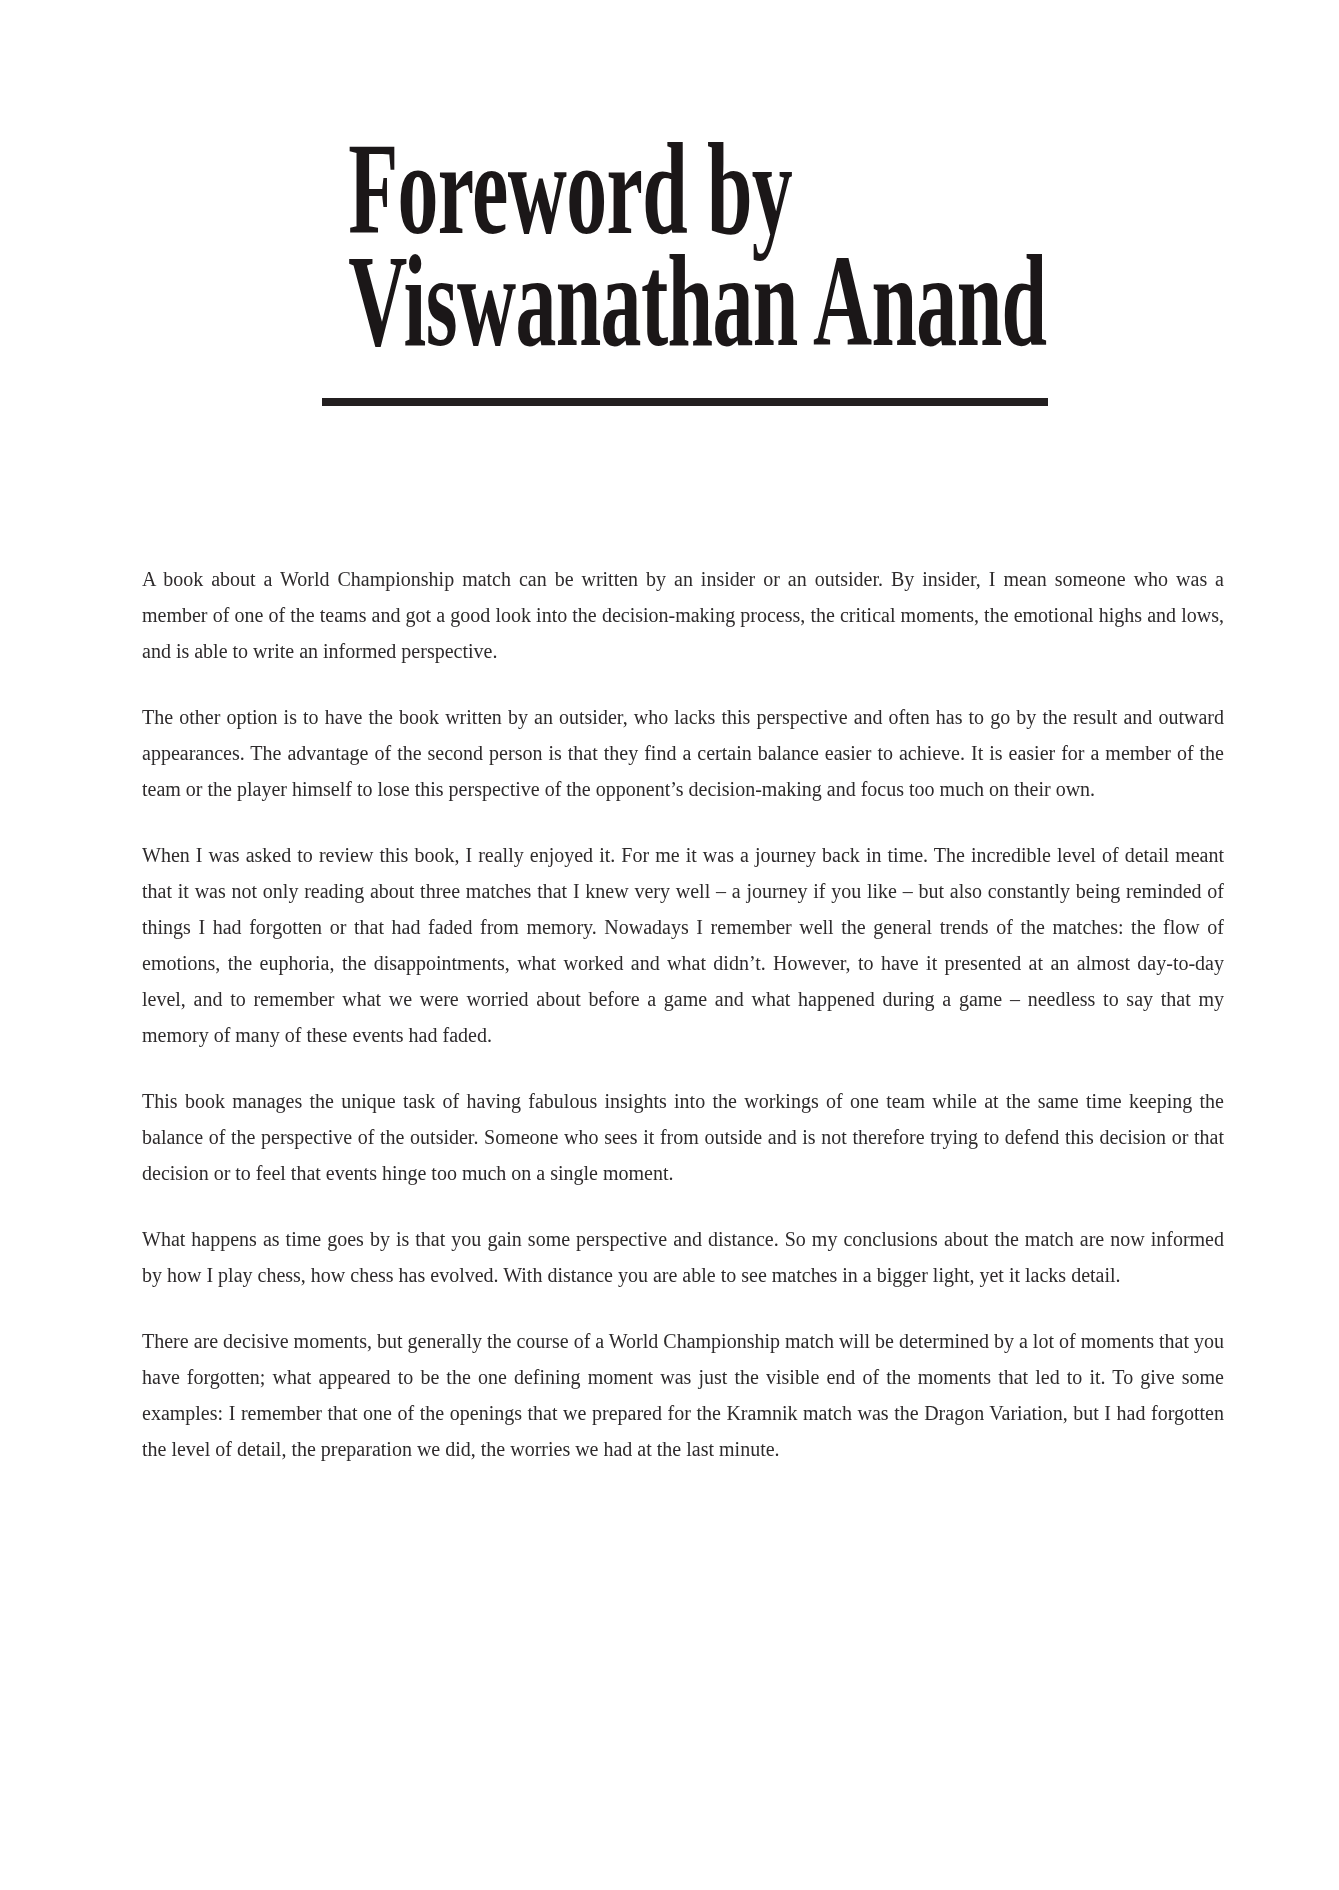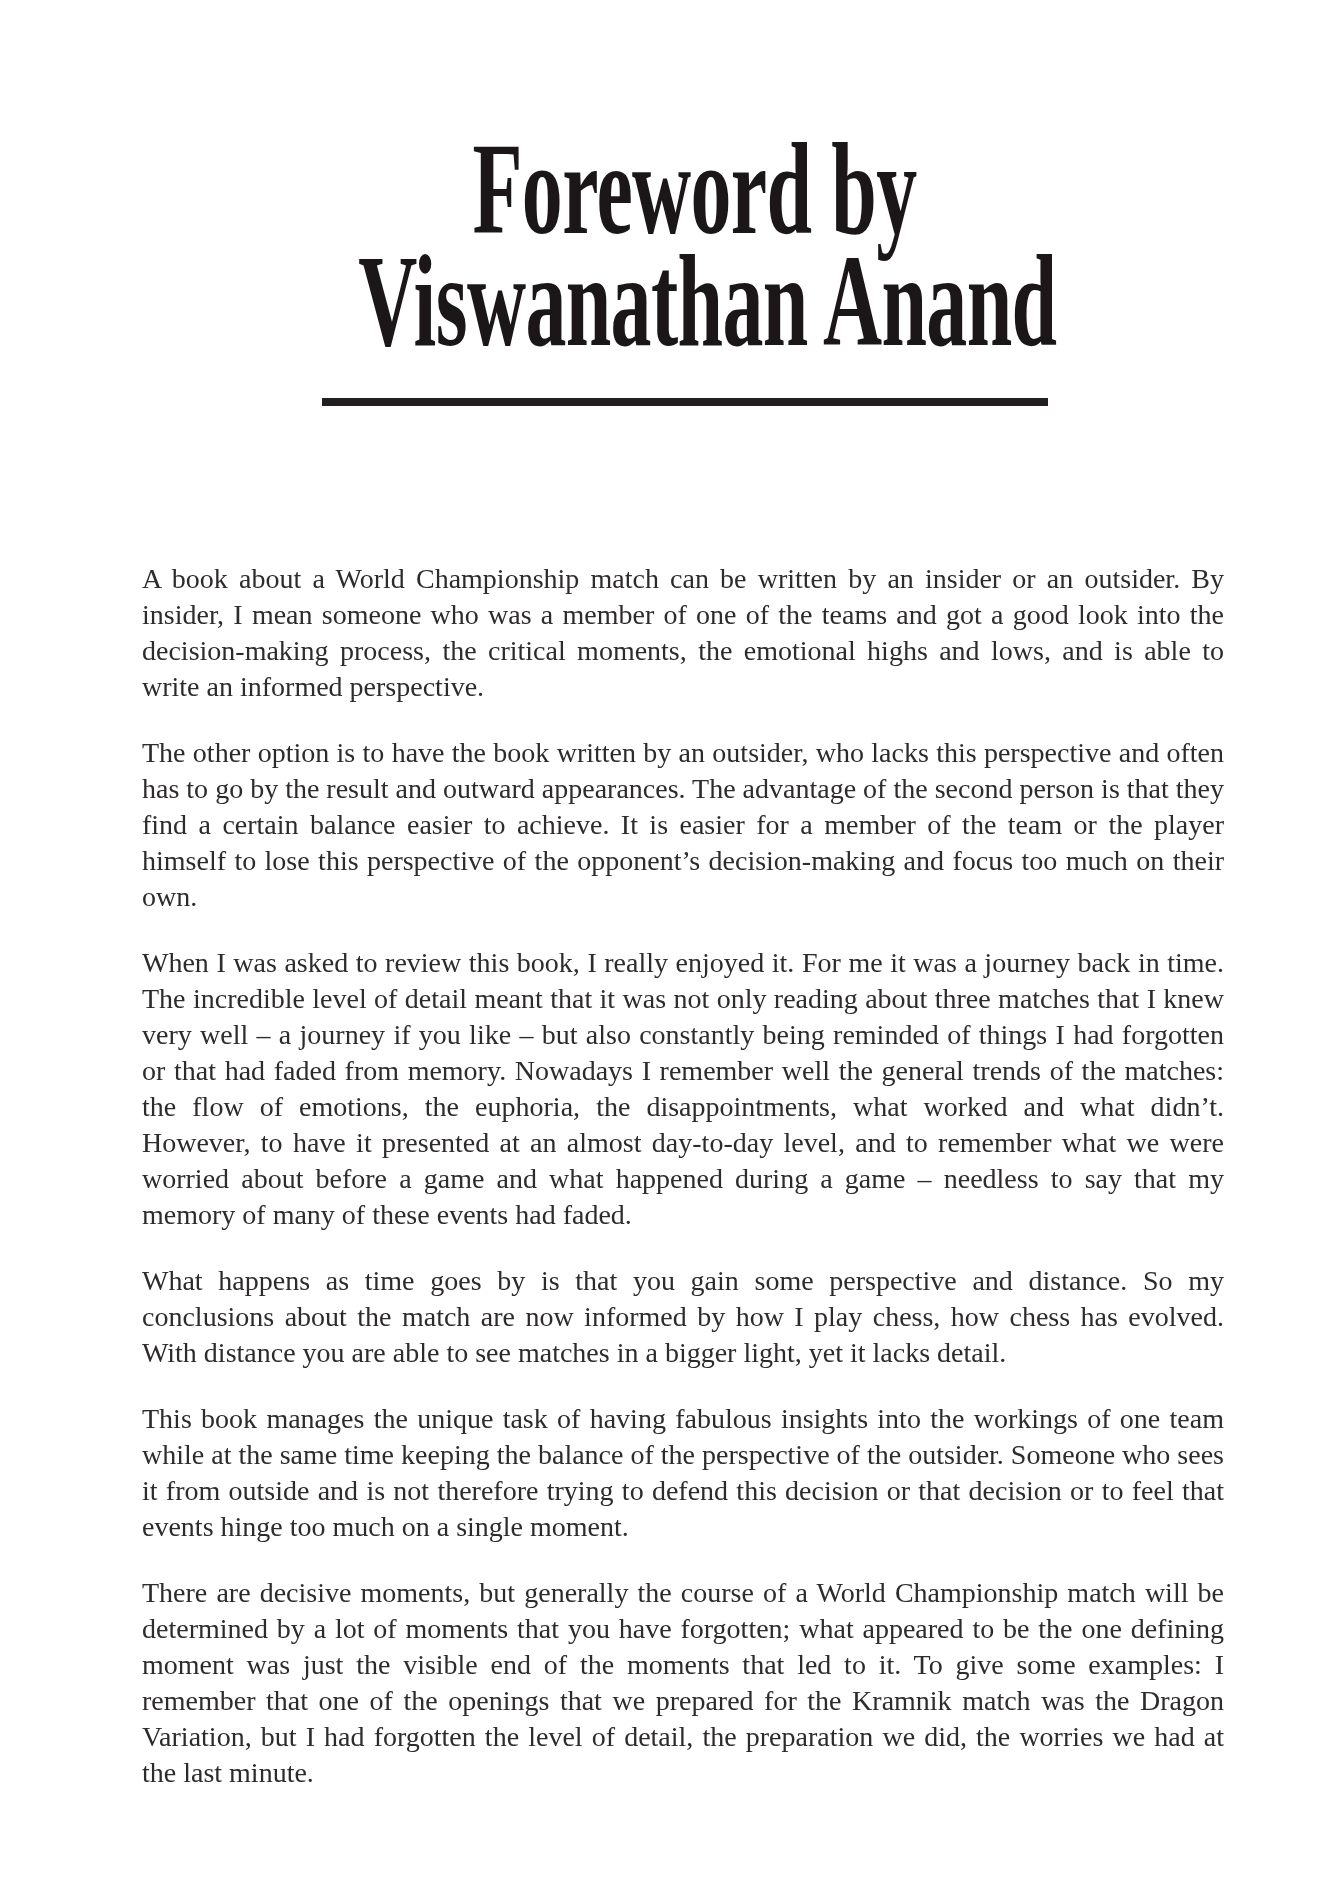--- a/index.html
+++ b/index.html
@@ -12,23 +12,22 @@
     width: 1339px;
     height: 1890px;
     margin: 0 auto;
     background: #ffffff;
     overflow: hidden;
     font-family: "Liberation Serif", serif;
   }
   .title-block {
     position: absolute;
     top: 133px;
-    left: 152px;
+    left: 142px;
     width: 1085px;
-    text-align: center;
     color: #1b1718;
   }
   .title-line {
     font-weight: 700;
     font-size: 132px;
     line-height: 112px;
     white-space: nowrap;
     transform: scaleX(0.62);
     transform-origin: 50% 50%;
     letter-spacing: -1px;
@@ -40,21 +39,21 @@
     width: 726px;
     height: 8px;
     background: #231f20;
   }
   .body-block {
     position: absolute;
     top: 561px;
     left: 142px;
     width: 1082px;
     color: #2e2b2c;
-    font-size: 28px;
+    font-size: 20px;
     line-height: 36px;
   }
   .body-block p {
     margin: 0 0 30px 0;
     text-align: justify;
   }
   .body-block p:last-child {
     margin-bottom: 12px;
   }
 </style>
@@ -67,18 +66,18 @@
     <div class="title-line">Foreword by</div>
     <div class="title-line">Viswanathan Anand</div>
   </div>
 
   <div class="title-rule"></div>
 
   <div class="body-block">
     <p>A book about a World Championship match can be written by an insider or an outsider. By insider, I mean someone who was a member of one of the teams and got a good look into the decision-making process, the critical moments, the emotional highs and lows, and is able to write an informed perspective.</p>
     <p>The other option is to have the book written by an outsider, who lacks this perspective and often has to go by the result and outward appearances. The advantage of the second person is that they find a certain balance easier to achieve. It is easier for a member of the team or the player himself to lose this perspective of the opponent’s decision-making and focus too much on their own.</p>
     <p>When I was asked to review this book, I really enjoyed it. For me it was a journey back in time. The incredible level of detail meant that it was not only reading about three matches that I knew very well – a journey if you like – but also constantly being reminded of things I had forgotten or that had faded from memory. Nowadays I remember well the general trends of the matches: the flow of emotions, the euphoria, the disappointments, what worked and what didn’t. However, to have it presented at an almost day-to-day level, and to remember what we were worried about before a game and what happened during a game – needless to say that my memory of many of these events had faded.</p>
+    <p>This book manages the unique task of having fabulous insights into the workings of one team while at the same time keeping the balance of the perspective of the outsider. Someone who sees it from outside and is not therefore trying to defend this decision or that decision or to feel that events hinge too much on a single moment.</p>
     <p>What happens as time goes by is that you gain some perspective and distance. So my conclusions about the match are now informed by how I play chess, how chess has evolved. With distance you are able to see matches in a bigger light, yet it lacks detail.</p>
-    <p>This book manages the unique task of having fabulous insights into the workings of one team while at the same time keeping the balance of the perspective of the outsider. Someone who sees it from outside and is not therefore trying to defend this decision or that decision or to feel that events hinge too much on a single moment.</p>
     <p>There are decisive moments, but generally the course of a World Championship match will be determined by a lot of moments that you have forgotten; what appeared to be the one defining moment was just the visible end of the moments that led to it. To give some examples: I remember that one of the openings that we prepared for the Kramnik match was the Dragon Variation, but I had forgotten the level of detail, the preparation we did, the worries we had at the last minute.</p>
   </div>
 
 </div>
 
 </body></html>

